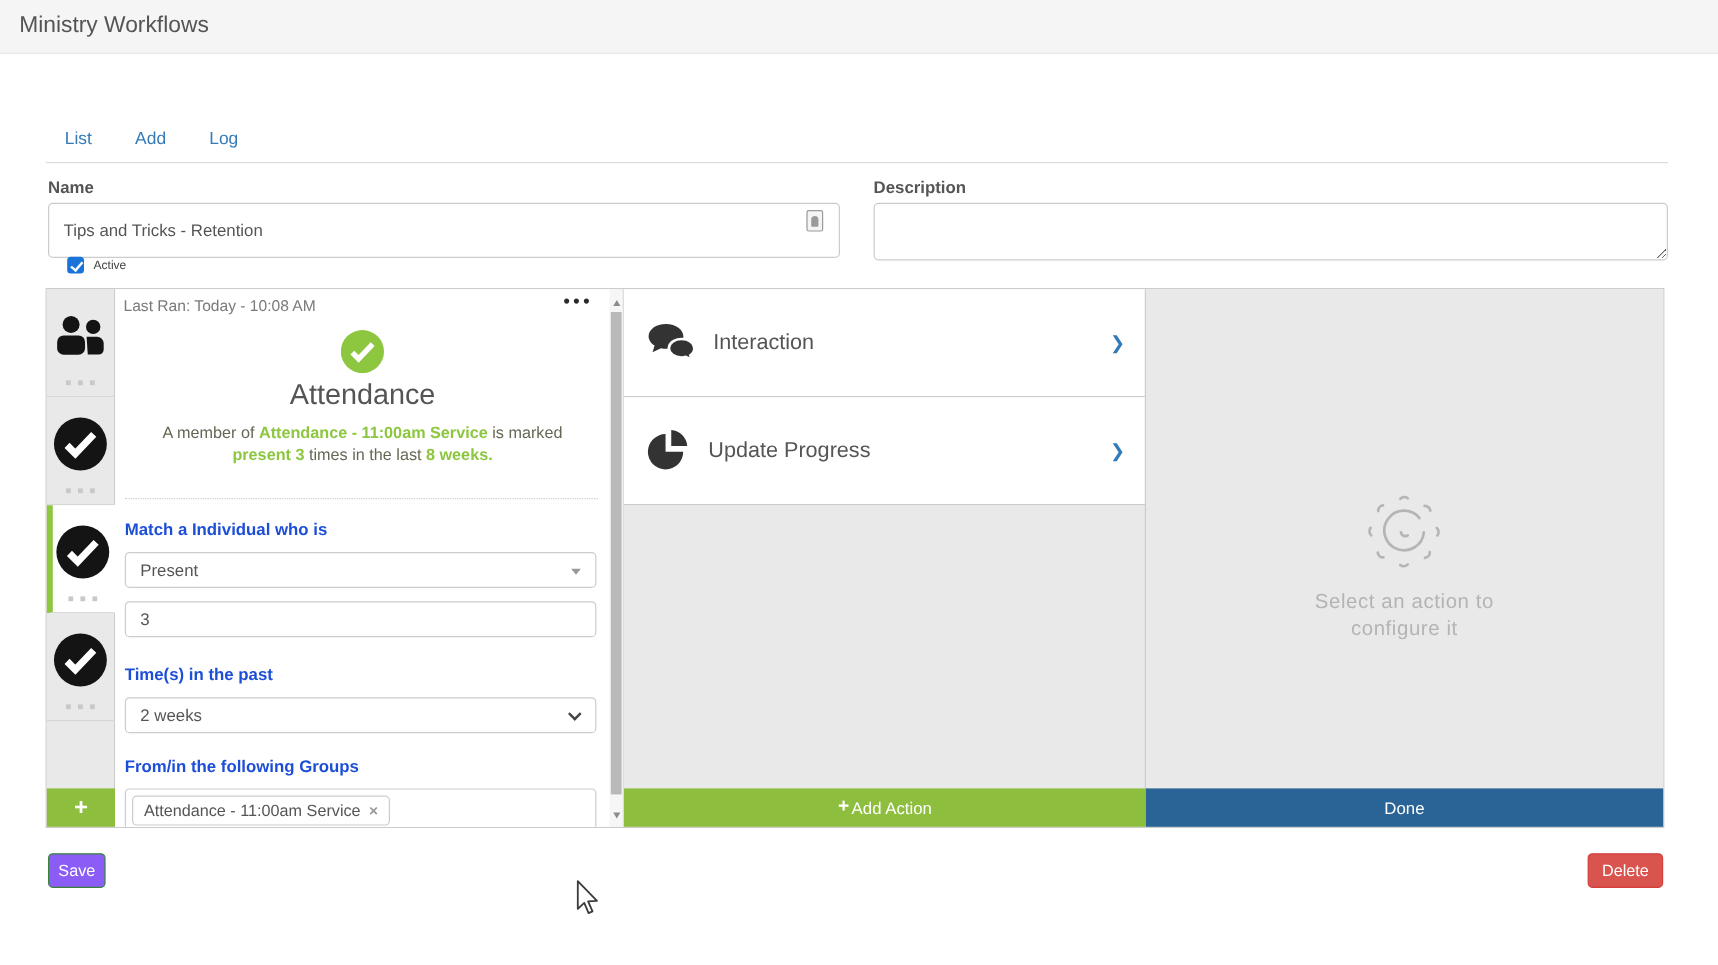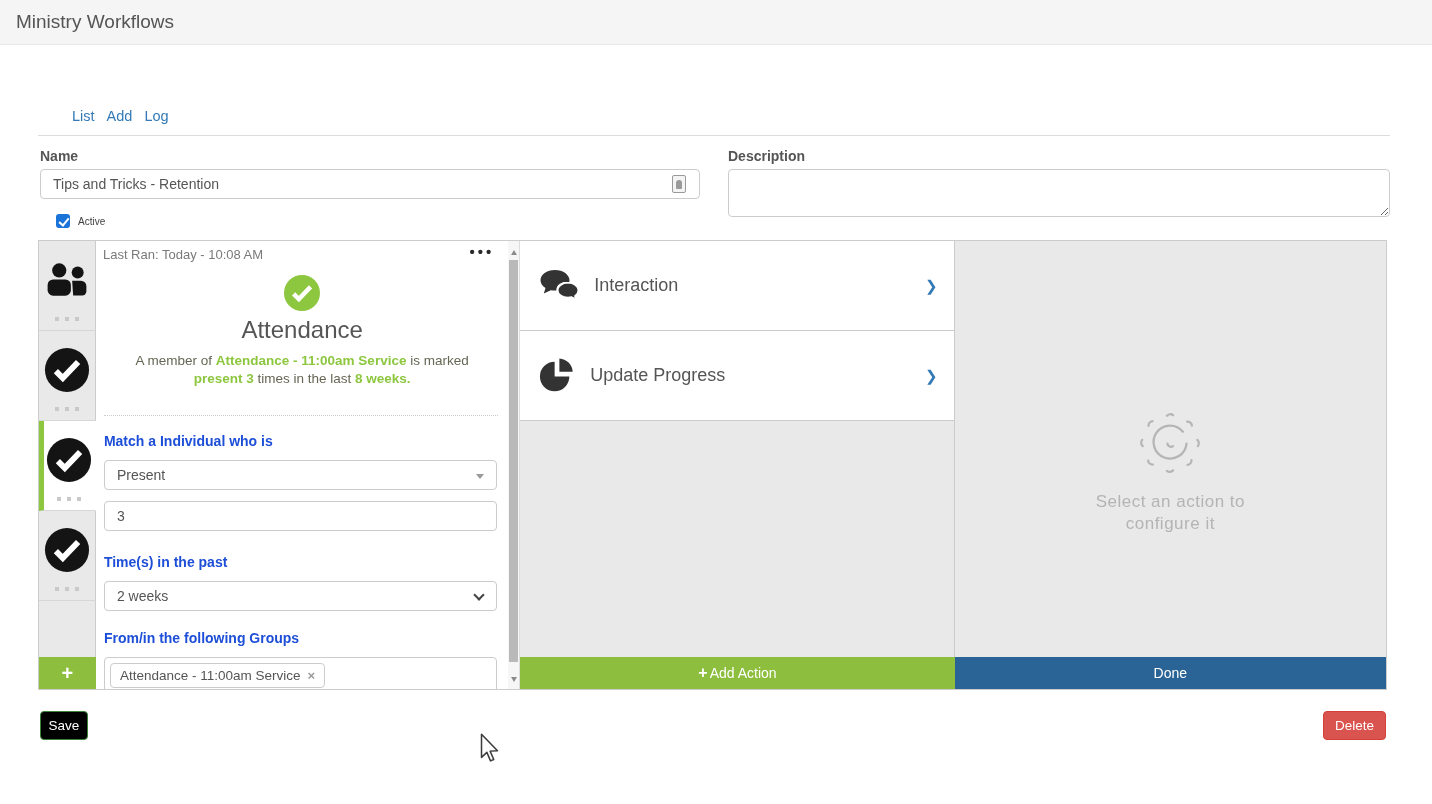--- a/index.html
+++ b/index.html
@@ -6,29 +6,29 @@
   html,body { width:1432px; height:804px; background:#fff; overflow:hidden;
     font-family:"Liberation Sans","DejaVu Sans",sans-serif; }
   .page { position:relative; width:1432px; height:804px; background:#fff; }
 
   
   .topbar { position:absolute; left:0; top:0; width:1432px; height:45px;
     background:#f5f5f5; border-bottom:1px solid #e7e7e7; display:flex; align-items:center; }
   .topbar h1 { font-size:19px; font-weight:400; color:#555; padding-left:16px; }
 
   
-  .tabs { position:absolute; left:72px; top:108px; display:flex; gap:12px; }
+  .tabs { position:absolute; left:54px; top:108px; display:flex; gap:36px; }
   .tabs a { color:#337ab7; font-size:14.5px; text-decoration:none; cursor:pointer; }
   .tabs-divider { position:absolute; left:38px; top:135px; width:1352px; height:1px; background:#ddd; }
 
   
   .flabel { position:absolute; font-size:14px; font-weight:700; color:#555; }
   .name-label { left:40px; top:148px; }
   .desc-label { left:728px; top:148px; }
-  .input-wrap { position:absolute; left:40px; top:169px; width:660px; height:30px; }
+  .input-wrap { position:absolute; left:40px; top:169px; width:660px; height:46px; }
   .input-wrap input { width:100%; height:100%; border:1px solid #ccc; border-radius:4px;
     padding:0 30px 0 12px; font-size:14px; color:#555; font-family:inherit; outline:none; }
   .autofill-icon { position:absolute; right:14px; top:6px; width:14px; height:18px;
     border:1px solid #9a9a9a; border-radius:2px; background:#f4f4f4;
     display:flex; align-items:center; justify-content:center; }
   .autofill-icon i { width:6px; height:9px; background:#9a9a9a; border-radius:3px 3px 1px 1px; display:block; }
   textarea.desc { position:absolute; left:728px; top:169px; width:662px; height:48px;
     border:1px solid #ccc; border-radius:4px; resize:both; font-family:inherit; font-size:14px;
     color:#555; padding:6px 10px; outline:none; }
 
@@ -102,21 +102,21 @@
   .config-panel { width:432px; height:100%; background:#e9e9e9; display:flex; flex-direction:column; }
   .config-empty { flex:1; display:flex; flex-direction:column; align-items:center; padding-top:168px; }
   .config-empty .txt { margin-top:16px; text-align:center; color:#b4b4b4; font-size:17px;
     line-height:22px; letter-spacing:0.5px; }
   .done-bar { height:32px; background:#2a6496; color:#fff; display:flex; align-items:center;
     justify-content:center; font-size:14px; cursor:pointer; }
 
   
   .btn { position:absolute; top:711px; height:29px; border-radius:4px; color:#fff; font-size:13.5px;
     font-family:inherit; display:flex; align-items:center; justify-content:center; cursor:pointer; }
-  .btn-save { left:40px; width:48px; background:#000000; border:1px solid #398439;text-align:right; }
+  .btn-save { left:40px; width:48px; background:#8b5cf6; border:1px solid #398439;text-align:right; }
   .btn-delete { left:1323px; width:63px; background:#d9534f; border:1px solid #d43f3a; }
 
   .cursor { position:absolute; left:478px; top:733px; pointer-events:none; }
 </style>
 </head>
 <body>
 
 <div class="page">
 
   <header class="topbar">

